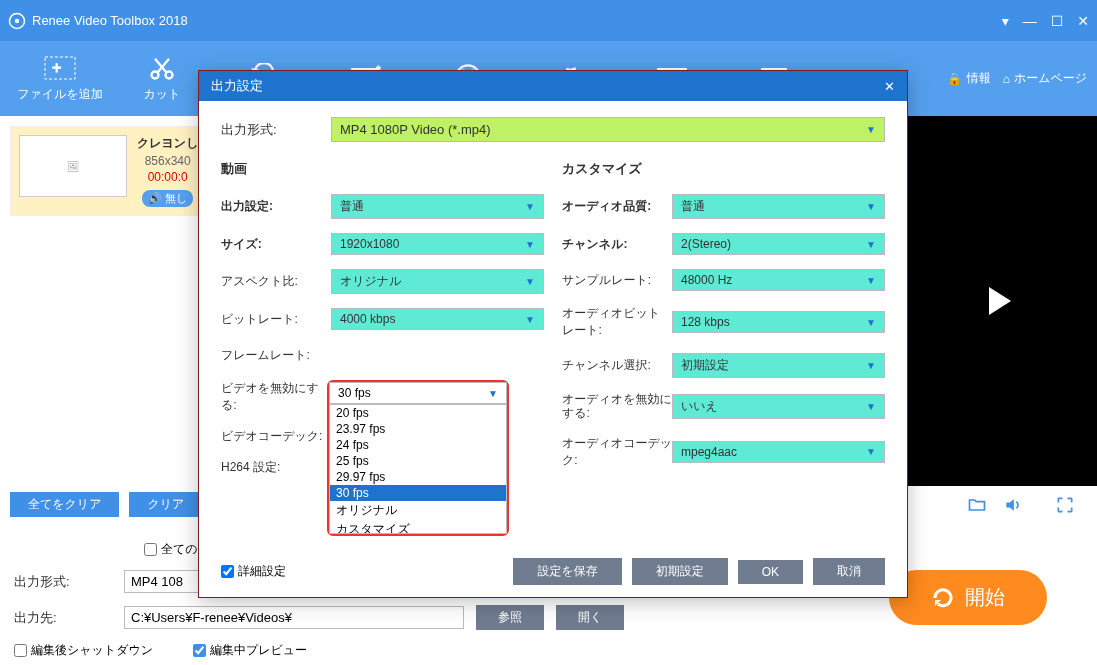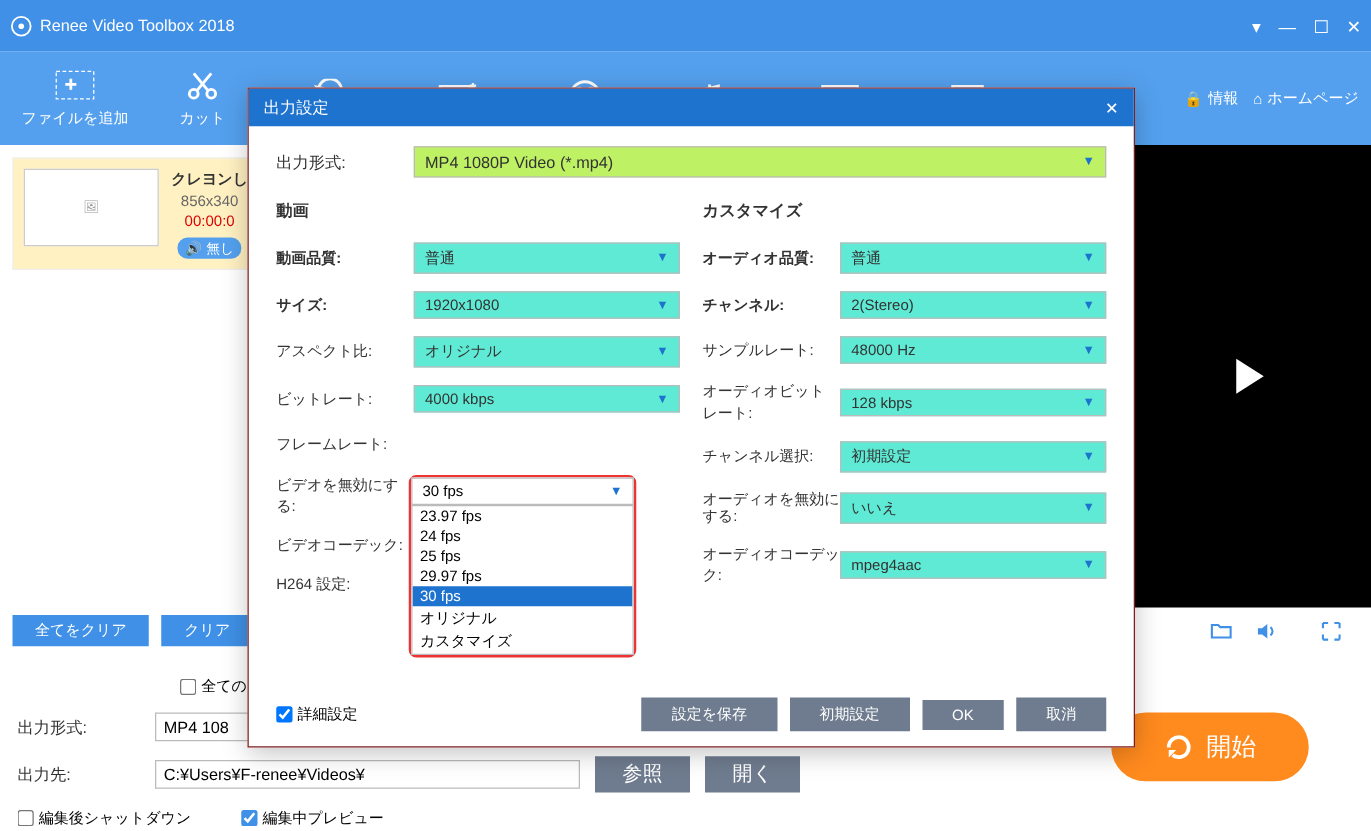--- a/index.html
+++ b/index.html
@@ -35,21 +35,21 @@
 
 
 .btnrow { display: flex; gap: 10px; padding: 6px 10px; }
 .bluebtn2 { background: #3f90e6; color: #fff; border: none; padding: 4px 18px; font-size: 12px; border-radius: 0; cursor:pointer;}
 
 .form { padding: 6px 14px; font-size: 13px; }
 .frow { display: flex; align-items: center; margin: 12px 0; }
 .frow .lbl { width: 110px; color: #333; }
 .frow input[type=text] { border: 1px solid #bbb; padding: 3px 6px; font-size: 13px; }
 .frow .wid { width: 340px; }
-.graybtn { background: #6f7c8f; color:#fff; border:none; padding:4px 22px; margin-left:12px; font-size:16px; cursor:pointer;}
+.graybtn { background: #6f7c8f; color:#fff; border:none; padding:4px 22px; margin-left:12px; font-size:12px; cursor:pointer;}
 .chk { display:inline-flex; align-items:center; gap:4px; font-size:12px; margin-right:40px;}
 .chk input { accent-color: #3f90e6; }
 
 .startbtn { position:absolute; right:50px; bottom:40px; background:#ff8a1e; color:#fff; border:none; border-radius:28px; padding: 14px 42px; font-size:20px; display:flex; align-items:center; gap:10px; cursor:pointer;}
 
 
 .overlay { position:absolute; left:0; top:0; width:100%; height:100%; }
 .dialog { position:absolute; left:198px; top:70px; width:710px; height:528px; background:#fff; box-shadow:0 4px 20px rgba(0,0,0,.25); border:1px solid #7f1d1d;}
 .dialog .dhdr { background:#1e73cf; color:#fff; height:30px; display:flex; align-items:center; padding:0 12px; font-size:13px;}
 .dialog .dhdr .close { margin-left:auto; cursor:pointer;}
@@ -272,21 +272,21 @@
         <div class="dselect">
           <span>MP4 1080P Video (*.mp4)</span>
             <span class="arrow">▼</span>
         </div>
       </div>
 
       <div class="cols">
         <div class="col">
           <h4>動画</h4>
           <div class="crow">
-              <span class="clbl bold">動画品質:</span>
+              <span class="clbl bold">出力設定:</span>
             <div class="cselect">
                 <span>普通</span>
                 <span class="arrow">▼</span>
               </div>
             </div>
           <div class="crow">
               <span class="clbl bold">サイズ:</span>
             <div class="cselect">
                 <span>1920x1080</span>
                 <span class="arrow">▼</span>
@@ -379,20 +379,21 @@
         </div>
       </div>
     </div>
 
     <div class="dropbox" style="left:128px; top:309px; width:182px;">
       <div class="framecell">
         <span>30 fps</span>
           <span class="arrow">▼</span>
       </div>
       <div class="optlist">
+        <div class="opt">20 fps</div>
         <div class="opt">23.97 fps</div>
         <div class="opt">24 fps</div>
         <div class="opt">25 fps</div>
         <div class="opt">29.97 fps</div>
         <div class="opt sel">30 fps</div>
         <div class="opt">オリジナル</div>
         <div class="opt">カスタマイズ</div>
       </div>
     </div>
 

